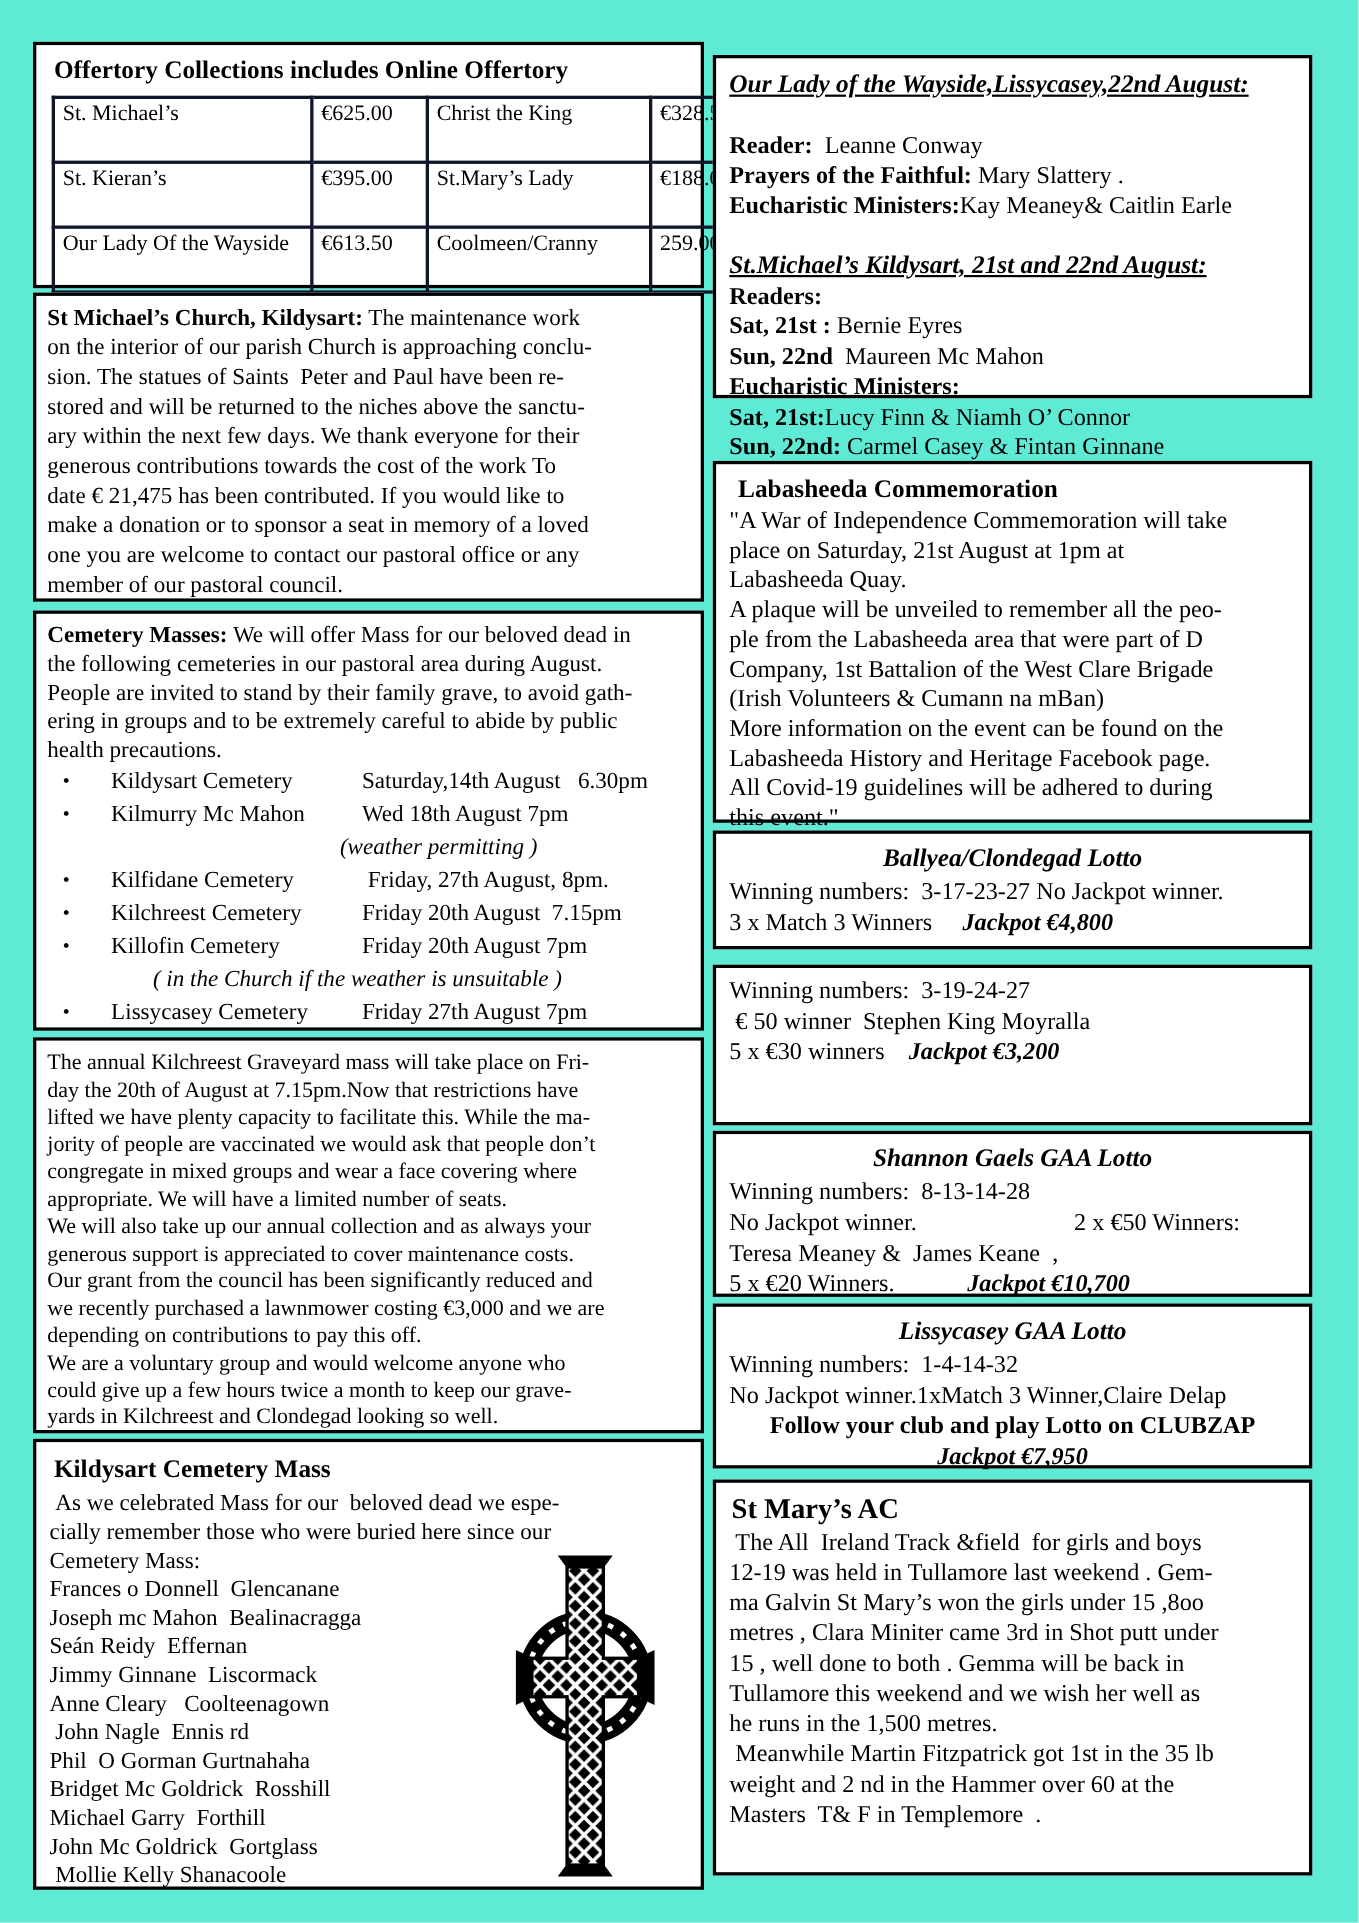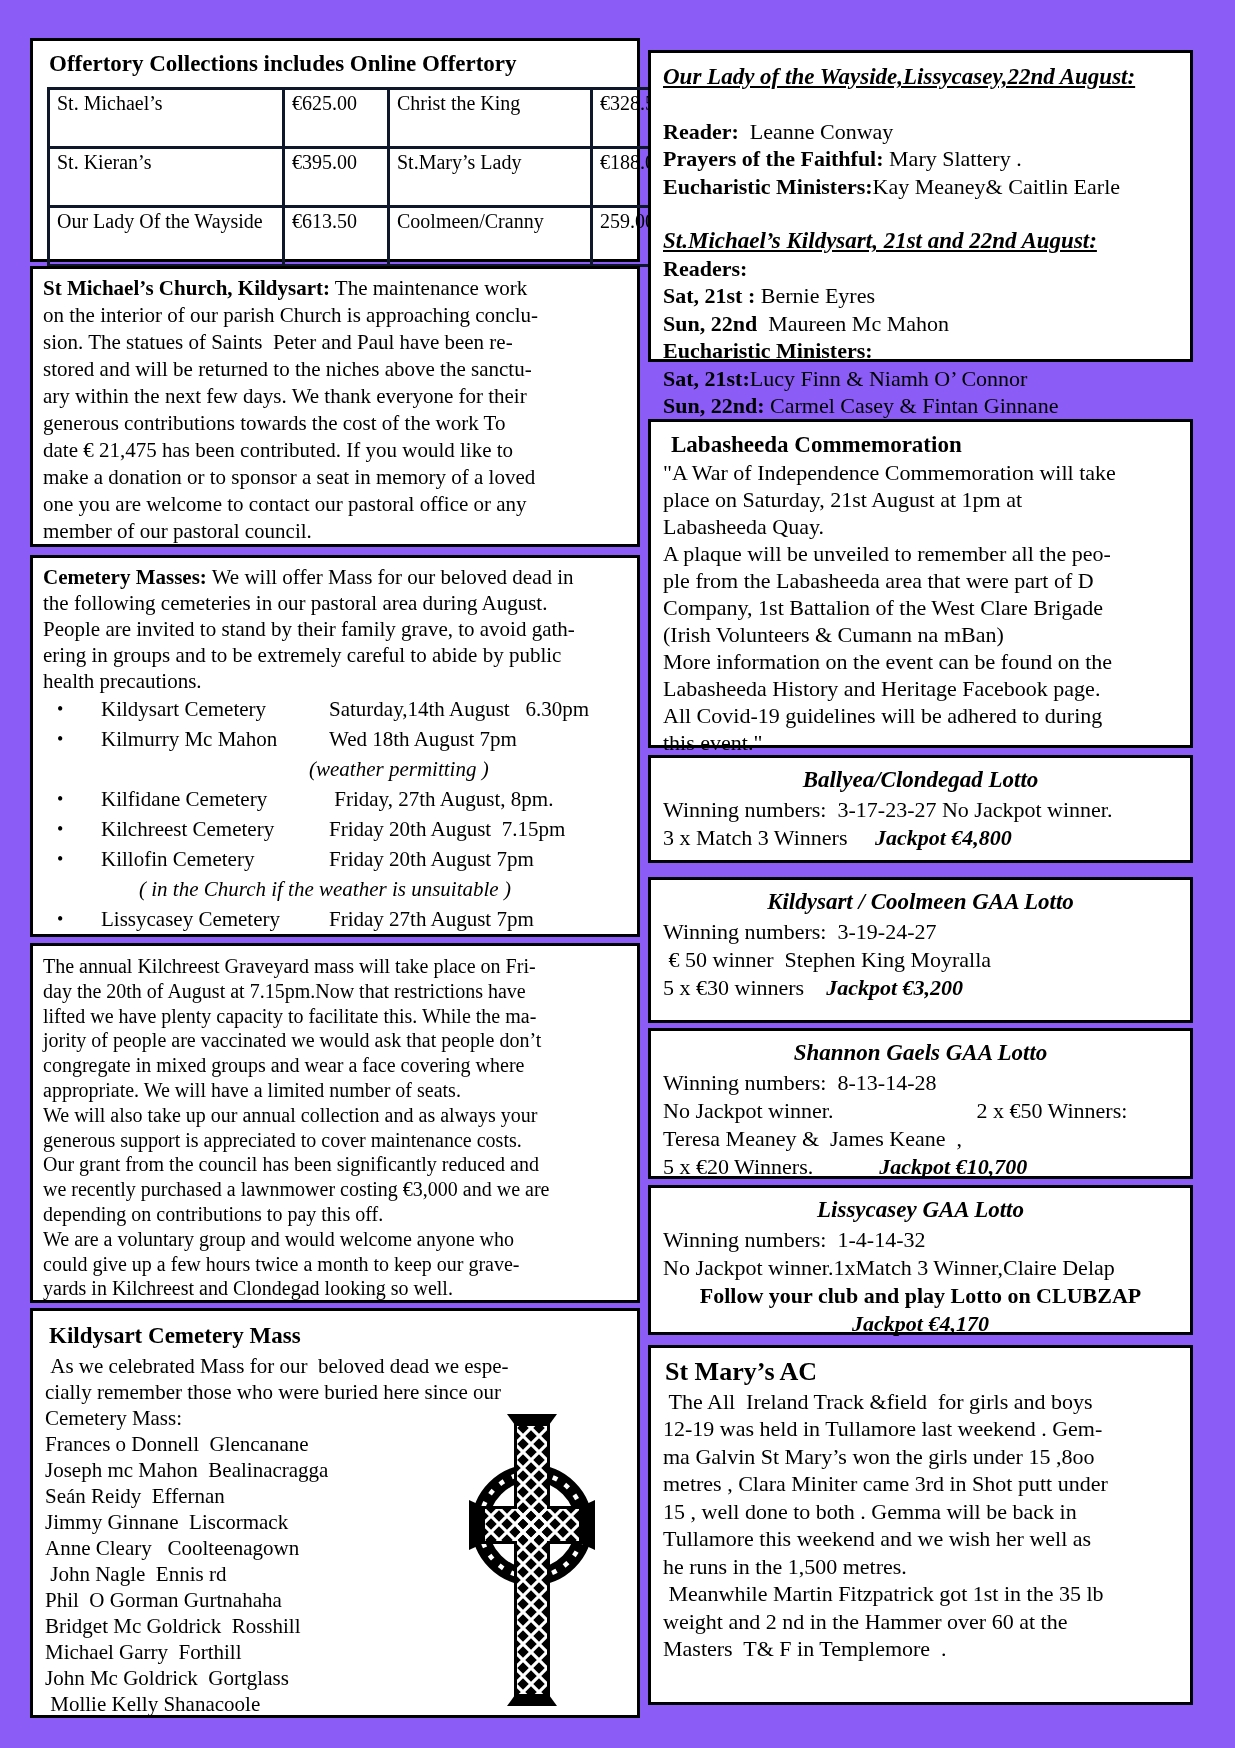--- a/index.html
+++ b/index.html
@@ -1,16 +1,16 @@
 <!DOCTYPE html>
 <html><head>
 <meta charset="utf-8">
 <style>
   html,body{margin:0;padding:0;background:#fff;}
-  .page{position:relative;width:1235px;height:1748px;background:#8b5cf6;
+  .page{position:relative;width:1235px;height:1748px;background:#5eead4;
         font-family:"Liberation Serif",serif;color:#000;overflow:hidden;}
   .box{position:absolute;border:3px solid #000;box-sizing:border-box;background:#fff;}
   .lines{display:block;white-space:pre-wrap;}
   b{font-weight:bold;}
 
   
   #l1{left:30px;top:38px;width:610px;height:224px;padding:8px 14px;}
   .off-title{font-size:23px;font-weight:bold;margin:2px 0 10px 2px;}
   .off-table{border-collapse:collapse;table-layout:fixed;width:578px;}
   .off-table td{border:3px solid #0f172a;font-size:20px;padding:2px 7px;vertical-align:top;height:52px;}
@@ -228,40 +228,39 @@
 this event."</div>
   </section>
 
   <section class="box r lotto" id="r3">
     <h3 class="ltitle">Ballyea/Clondegad Lotto</h3>
     <div class="lline">Winning numbers:  3-17-23-27 No Jackpot winner.</div>
     <div class="lline"><span>3 x Match 3 Winners     </span><span class="jp">Jackpot €4,800</span></div>
   </section>
 
   <section class="box r lotto" id="r4">
-    <h3 class="ltitle">Kildysart / Coolmeen GAA Lotto</h3>
     <div class="lline">Winning numbers:  3-19-24-27</div>
     <div class="lline"> € 50 winner  Stephen King Moyralla</div>
     <div class="lline"><span>5 x €30 winners    </span><span class="jp">Jackpot €3,200</span></div>
   </section>
 
   <section class="box r lotto" id="r5">
     <h3 class="ltitle">Shannon Gaels GAA Lotto</h3>
     <div class="lline">Winning numbers:  8-13-14-28</div>
     <div class="lline">No Jackpot winner.                          2 x €50 Winners:</div>
     <div class="lline">Teresa Meaney &amp;  James Keane  ,</div>
     <div class="lline"><span>5 x €20 Winners.            </span><span class="jp">Jackpot €10,700</span></div>
   </section>
 
   <section class="box r lotto" id="r6">
     <h3 class="ltitle">Lissycasey GAA Lotto</h3>
     <div class="lline">Winning numbers:  1-4-14-32</div>
     <div class="lline">No Jackpot winner.1xMatch 3 Winner,Claire Delap</div>
     <div class="cline">Follow your club and play Lotto on CLUBZAP</div>
-    <div class="cjack"><span class="jp">Jackpot €4,170</span></div>
+    <div class="cjack"><span class="jp">Jackpot €7,950</span></div>
   </section>
 
   <section class="box r" id="r7">
     <h3 class="acheading">St Mary’s AC</h3>
     <div class="lines"> The All  Ireland Track &amp;field  for girls and boys
 12-19 was held in Tullamore last weekend . Gem-
 ma Galvin St Mary’s won the girls under 15 ,8oo
 metres , Clara Miniter came 3rd in Shot putt under
 15 , well done to both . Gemma will be back in
 Tullamore this weekend and we wish her well as

